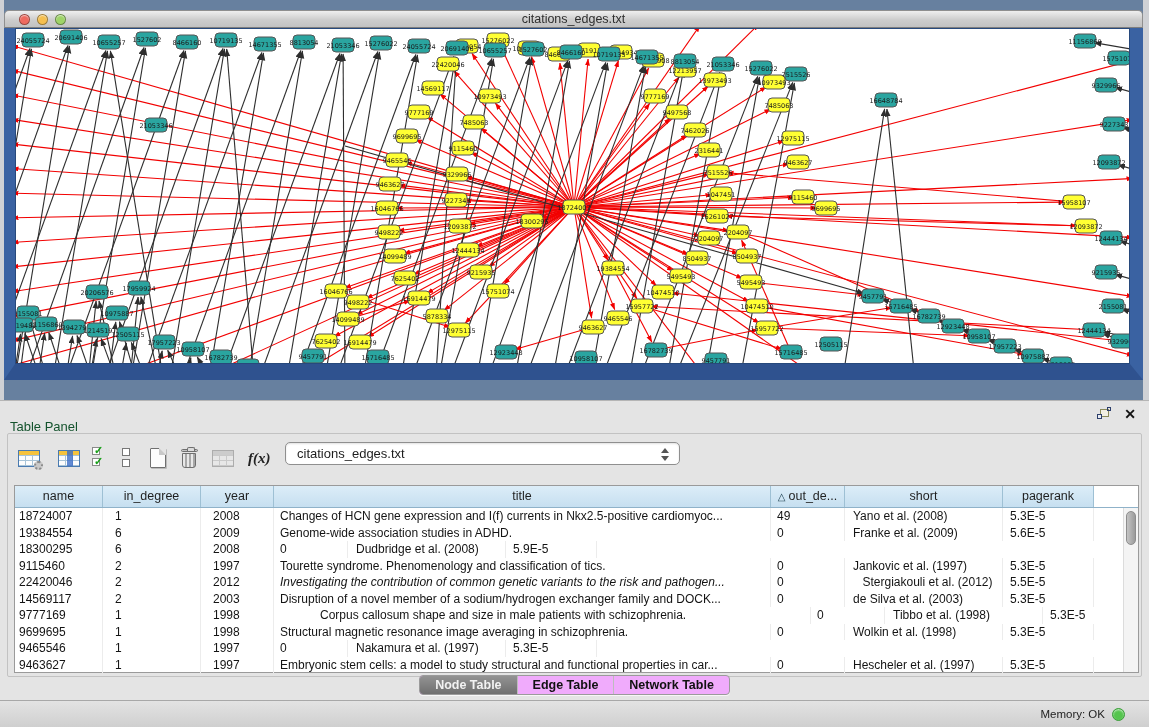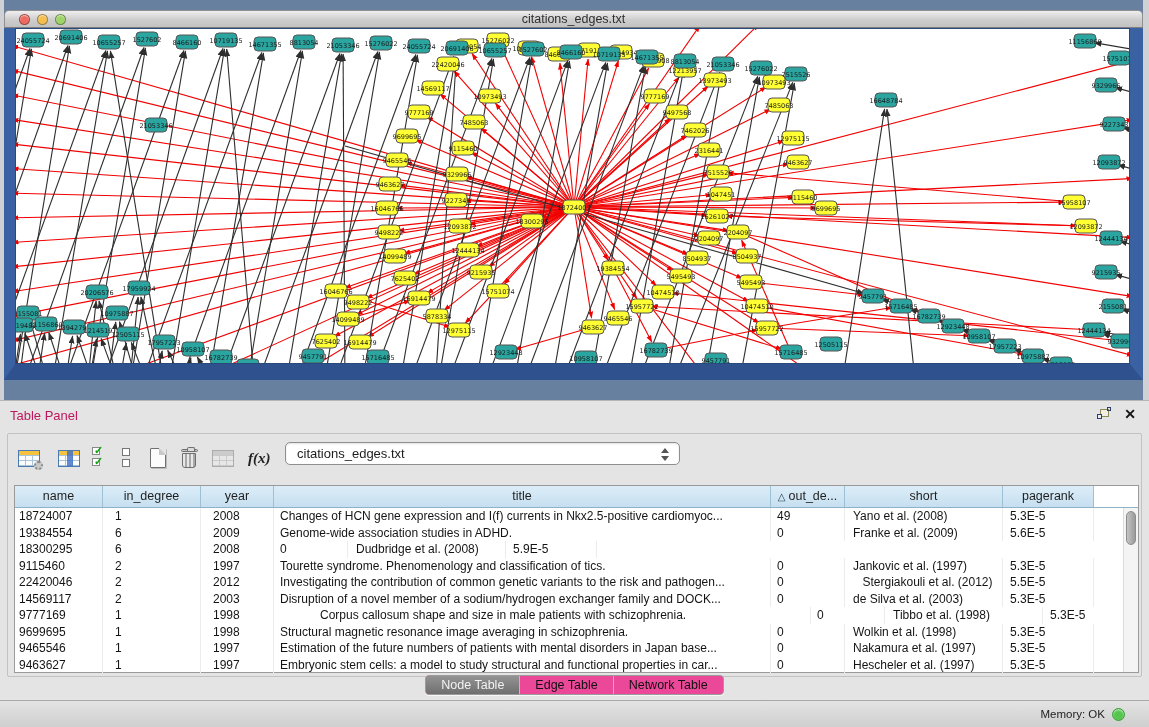--- a/index.html
+++ b/index.html
@@ -20,21 +20,21 @@
   .canvas-frame::after { content:""; position:absolute; inset:0; box-shadow: inset 0 0 0 1px #27497c; pointer-events:none; }
   #graph-svg { position:absolute; left:0; top:0; width:1115px; height:336px; }
   #graph-svg line.r { stroke:#f20000; stroke-width:1.1; }
   #graph-svg line.k { stroke:#2e2e2e; stroke-width:1.1; }
   #graph-svg rect.nd { stroke:#555; stroke-width:1; }
   #graph-svg text.nl { font-family:"DejaVu Sans", sans-serif; font-size:6.5px; fill:#1a1a1a; text-anchor:middle; }
 
   
   #table-panel { position:absolute; left:0; top:400px; width:1149px; height:327px; background:#e4e4e4; border-top:1px solid #b5b5b5; }
   .panel-header { position:relative; height:30px; }
-  .panel-title { position:absolute; left:10px; top:7px; font-size:13px; color:#be185d; }
+  .panel-title { position:absolute; left:10px; top:18px; font-size:13px; color:#14532d; }
   .float-icon { position:absolute; right:38px; top:8px; width:14px; height:13px; }
   .float-icon .sq1 { position:absolute; left:3px; top:0; width:9px; height:8px; border:1px solid #8a8a5a; background:#f2efe2; }
   .float-icon .sq2 { position:absolute; left:0; top:5px; width:5px; height:5px; border:1px solid #2c3e6b; background:#e9ecf2; }
   .float-icon .sq3 { position:absolute; right:0; top:-2px; width:4px; height:4px; border:1px solid #2c3e6b; }
   .close-icon { position:absolute; right:13px; top:5px; font-size:14px; font-weight:bold; color:#111; cursor:default; }
   .content-frame { position:absolute; left:7px; right:7px; top:32px; height:244px; border:1px solid #c2c2c2; border-radius:2px; background:#e4e4e4; }
 
   
   .toolbar { position:absolute; left:0; top:40px; width:1149px; height:38px; }
   .tool { position:absolute; top:2px; height:30px; display:flex; align-items:center; }
@@ -78,21 +78,21 @@
   .th .sortg { font-size:10px; margin-right:3px; color:#245; }
   .th.filler { flex:1 1 auto; background:#fff; border-right:none; }
   .tbody { position:relative; }
   .tr { display:flex; height:16.5px; }
   .td { font-size:12px; line-height:16.4px; color:#141414; white-space:nowrap; overflow:hidden; border-right:1px solid #ececec; flex:0 0 auto; }
   .vscroll { position:absolute; right:0; top:22px; bottom:0; width:15px; background:#f4f4f4; border-left:1px solid #dcdcdc; }
   .vthumb { position:absolute; left:2px; top:3px; width:10px; height:34px; border-radius:6px; background:linear-gradient(90deg,#c4c4c4,#9b9b9b); border:1px solid #8d8d8d; }
 
   
   .tabbar { position:absolute; left:0; top:274px; width:1149px; height:24px; display:flex; justify-content:center; }
-  .seg { display:flex; height:20px; border:1px solid #9b9b9b; border-radius:4px; overflow:hidden; background:#ec4899; box-shadow:0 1px 0 rgba(255,255,255,.7); }
+  .seg { display:flex; height:20px; border:1px solid #9b9b9b; border-radius:4px; overflow:hidden; background:#f0abfc; box-shadow:0 1px 0 rgba(255,255,255,.7);font-weight:bold; }
   .seg-btn { padding:0 15px; font-size:12.5px; line-height:19px; color:#111; border-left:1px solid #bdbdbd; }
   .seg-btn:first-child { border-left:none; }
   .seg-btn.sel { background:linear-gradient(#939393,#6f6f6f); color:#f2f2f2; border-left:none; }
 
   
   .statusbar { position:absolute; left:0; bottom:0; width:1149px; height:27px; background:linear-gradient(#e3e3e3,#cfcfcf); border-top:1px solid #a8a8a8; }
   .mem-label { position:absolute; right:44px; top:7px; font-size:11.5px; color:#222; }
   .mem-dot { position:absolute; right:24px; top:7px; width:13px; height:13px; border-radius:50%; border:1px solid #3c9e3c; box-shadow: inset 0 1px 2px rgba(255,255,255,.7); }
 </style>
 </head>
@@ -693,21 +693,21 @@
             <div class="td" style="width: 73px; padding-left: 12px;">1997</div>
             <div class="td" style="width: 497px; padding-left: 6px;">Tourette syndrome. Phenomenology and classification of tics.</div>
             <div class="td" style="width: 74px; padding-left: 6px;">0</div>
             <div class="td" style="width: 158px; padding-left: 8px;">Jankovic et al. (1997)</div>
             <div class="td" style="width: 91px; padding-left: 7px;">5.3E-5</div>
           </div>
           <div class="tr">
             <div class="td" style="width: 88px; padding-left: 4px;">22420046</div>
             <div class="td" style="width: 98px; padding-left: 12px;">2</div>
             <div class="td" style="width: 73px; padding-left: 12px;">2012</div>
-            <div class="td" style="width: 497px; padding-left: 6px;">Investigating the contribution of common genetic variants to the risk and pathogen...</div>
+            <div class="td" style="width: 497px; padding-left: 6px; font-style: italic;">Investigating the contribution of common genetic variants to the risk and pathogen...</div>
             <div class="td" style="width: 74px; padding-left: 6px;">0</div>
             <div class="td" style="width: 158px; padding-left: 8px; text-align: center;">Stergiakouli et al. (2012)</div>
             <div class="td" style="width: 91px; padding-left: 7px;">5.5E-5</div>
           </div>
           <div class="tr">
             <div class="td" style="width: 88px; padding-left: 4px;">14569117</div>
             <div class="td" style="width: 98px; padding-left: 12px;">2</div>
             <div class="td" style="width: 73px; padding-left: 12px;">2003</div>
             <div class="td" style="width: 497px; padding-left: 6px;">Disruption of a novel member of a sodium/hydrogen exchanger family and DOCK...</div>
             <div class="td" style="width: 74px; padding-left: 6px;">0</div>
@@ -729,21 +729,20 @@
             <div class="td" style="width: 73px; padding-left: 12px;">1998</div>
             <div class="td" style="width: 497px; padding-left: 6px;">Structural magnetic resonance image averaging in schizophrenia.</div>
             <div class="td" style="width: 74px; padding-left: 6px;">0</div>
             <div class="td" style="width: 158px; padding-left: 8px;">Wolkin et al. (1998)</div>
             <div class="td" style="width: 91px; padding-left: 7px;">5.3E-5</div>
           </div>
           <div class="tr">
             <div class="td" style="width: 88px; padding-left: 4px;">9465546</div>
             <div class="td" style="width: 98px; padding-left: 12px;">1</div>
             <div class="td" style="width: 73px; padding-left: 12px;">1997</div>
-            <div class="td" style="width: 497px; padding-left: 6px;">Estimation of the future numbers of patients with mental disorders in Japan base...</div>
             <div class="td" style="width: 74px; padding-left: 6px;">0</div>
             <div class="td" style="width: 158px; padding-left: 8px;">Nakamura et al. (1997)</div>
             <div class="td" style="width: 91px; padding-left: 7px;">5.3E-5</div>
           </div>
           <div class="tr">
             <div class="td" style="width: 88px; padding-left: 4px;">9463627</div>
             <div class="td" style="width: 98px; padding-left: 12px;">1</div>
             <div class="td" style="width: 73px; padding-left: 12px;">1997</div>
             <div class="td" style="width: 497px; padding-left: 6px;">Embryonic stem cells: a model to study structural and functional properties in car...</div>
             <div class="td" style="width: 74px; padding-left: 6px;">0</div>

